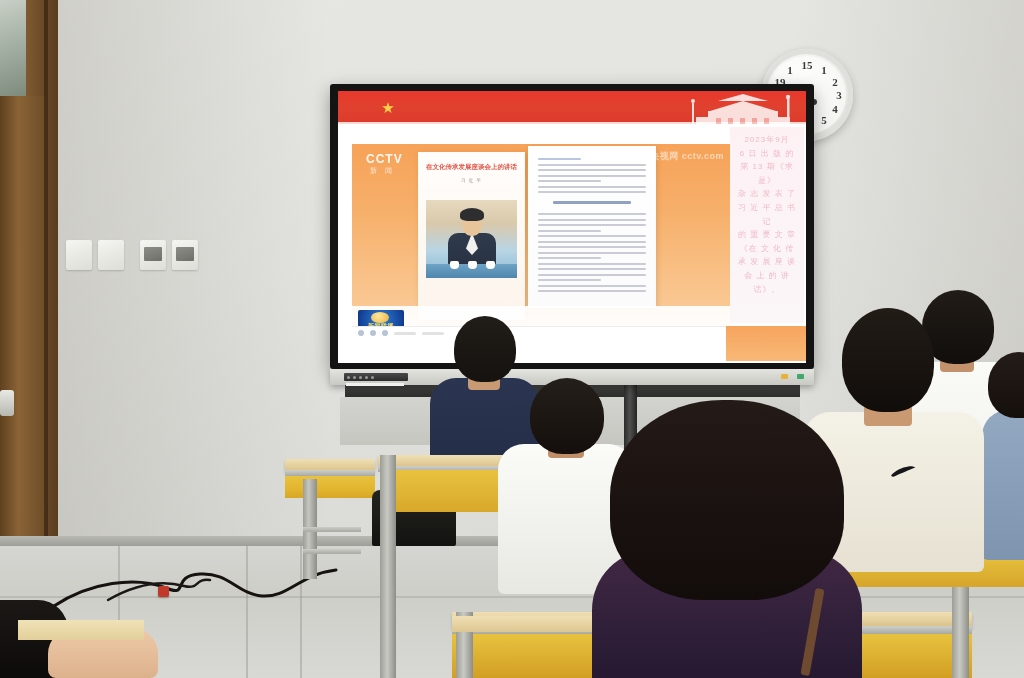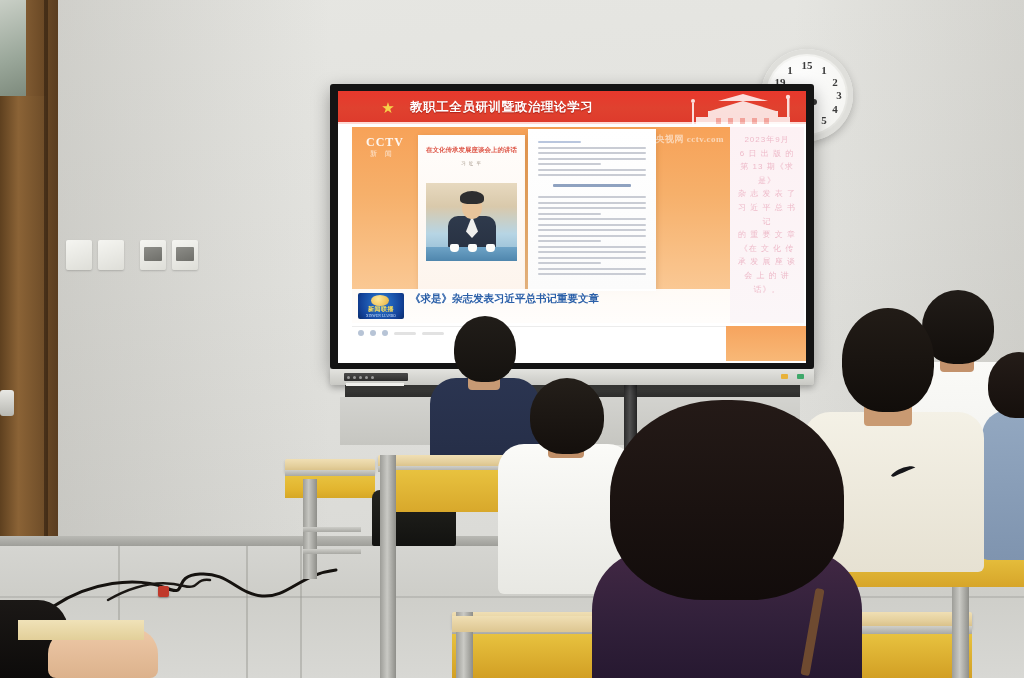--- a/index.html
+++ b/index.html
@@ -127,24 +127,23 @@
     color:#ffffff; font-size:12.5px; font-weight:bold;
     letter-spacing:.6px;
     text-shadow:0 1px 1px rgba(120,0,0,.5);
   }
   .tiananmen { position:absolute; right:8px; top:0px; height:33px; width:110px; opacity:.92; }
 
   .slide-body { position:relative; flex:1; background:#fff; padding:3px 0 0 0; }
 
   
   .video {
-    position:absolute; left:14px; top:3px; width:382px; height:196px;
+    position:absolute; left:14px; top:20px; width:382px; height:196px;
     background:linear-gradient(180deg,#f7a258 0%,#f6b06b 35%,#f9c289 70%,#fbd0a2 100%);
     overflow:hidden;
-    font-family:Liberation Serif, serif;
   }
   .cctv-logo {
     position:absolute; left:14px; top:8px;
     color:#ffffff; font-weight:bold; font-size:12px; letter-spacing:1px;
     opacity:.92;
   }
   .cctv-sub {
     position:absolute; left:18px; top:22px; color:#ffffff; opacity:.7;
     font-size:7px; letter-spacing:3px;
   }
@@ -386,21 +385,20 @@
   <div class="board-below"></div>
   <div class="chalk-rail"></div>
   <div class="stand-col"></div>
 
   <div class="display">
     <div class="screen">
       <div class="slide">
 
         <div class="slide-header">
           <div class="emblem">★</div>
-          <div class="slide-title">教职工全员研训暨政治理论学习</div>
           <svg class="tiananmen" viewBox="0 0 110 33">
             <g fill="#ffffff" opacity="0.9">
               <rect x="8" y="26" width="94" height="7"></rect>
               <rect x="20" y="20" width="70" height="6"></rect>
               <polygon points="22,20 55,10 88,20"></polygon>
               <polygon points="30,10 55,3 80,10"></polygon>
               <rect x="4" y="12" width="2" height="21"></rect>
               <circle cx="5" cy="10" r="2"></circle>
               <rect x="99" y="8" width="2.5" height="25"></rect>
               <circle cx="100" cy="6" r="2.2"></circle>
@@ -461,21 +459,20 @@
                 <div class="txtline"></div>
             </div>
 
             <div class="ticker">
               <div class="ticker-logo">
                 <div class="ticker-globe"></div>
                 <div class="ticker-cn">新闻联播</div>
                 <div class="ticker-en">XINWEN LIANBO</div>
               </div>
               <div class="ticker-text">
-                <div>《求是》杂志发表习近平总书记重要文章</div>
               </div>
             </div>
           </div>
 
           <div class="side-col">
             <div class="side-line">2023年9月</div>
             <div class="side-line">6 日 出 版 的</div>
             <div class="side-line">第 13 期《求是》</div>
             <div class="side-line">杂 志 发 表 了</div>
             <div class="side-line">习 近 平 总 书 记</div>

